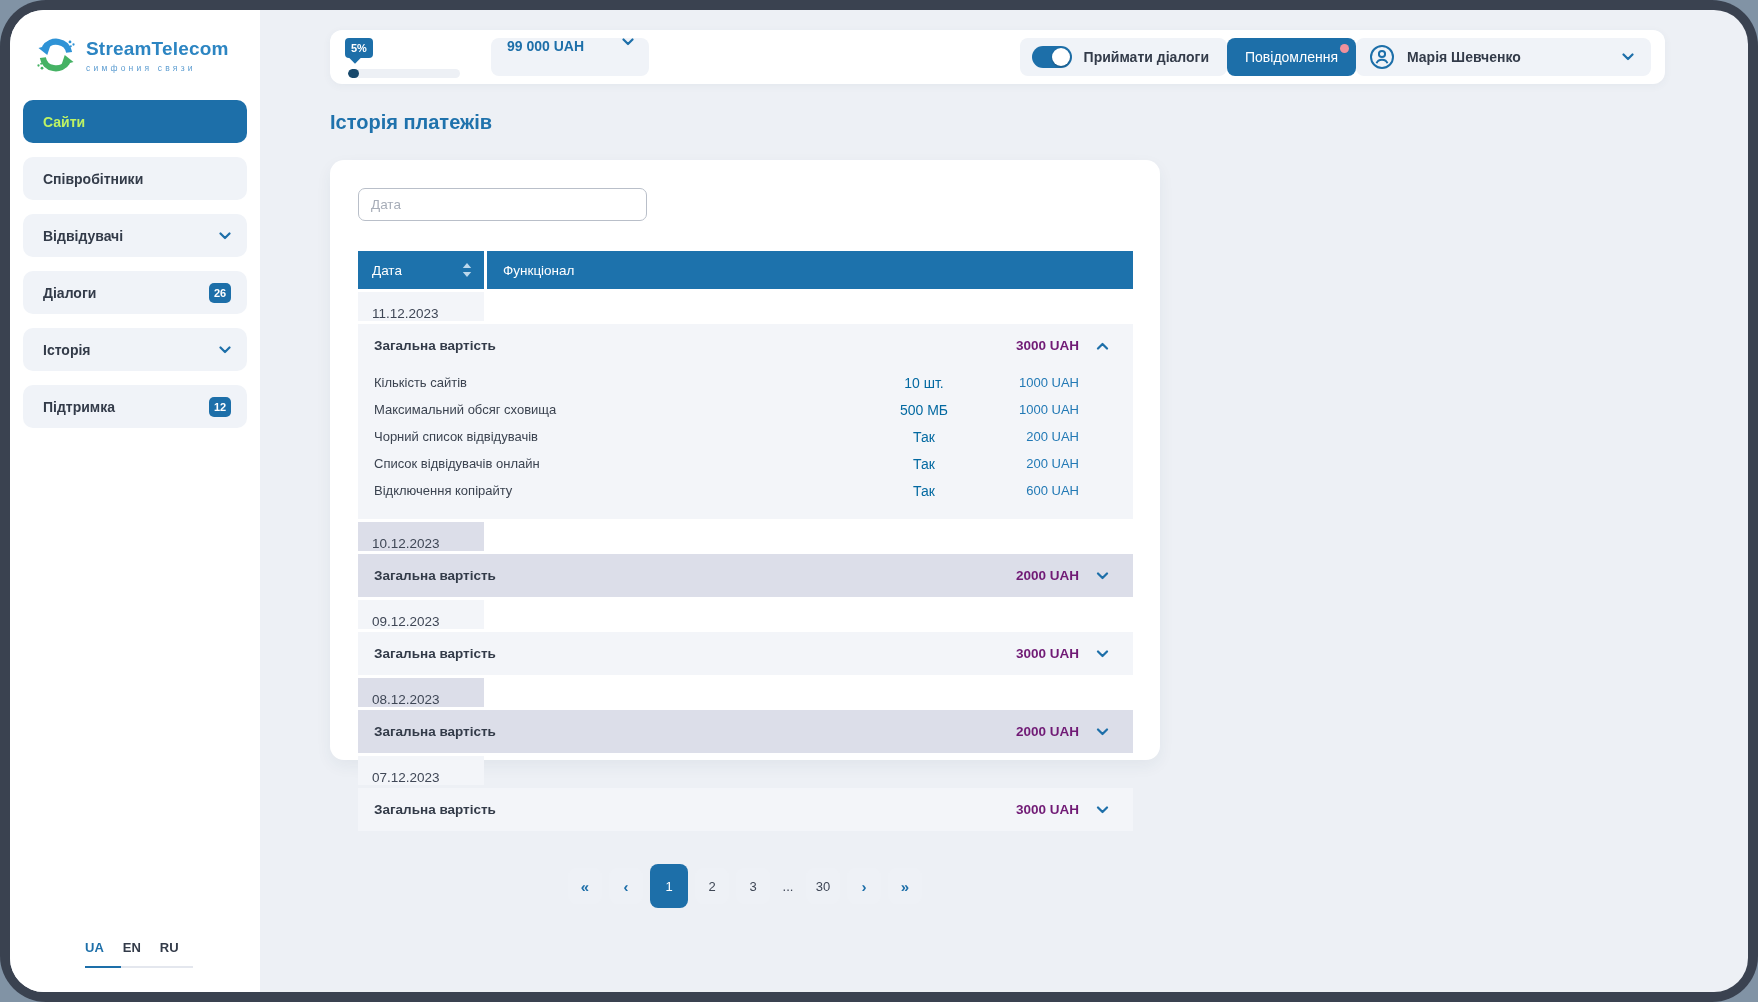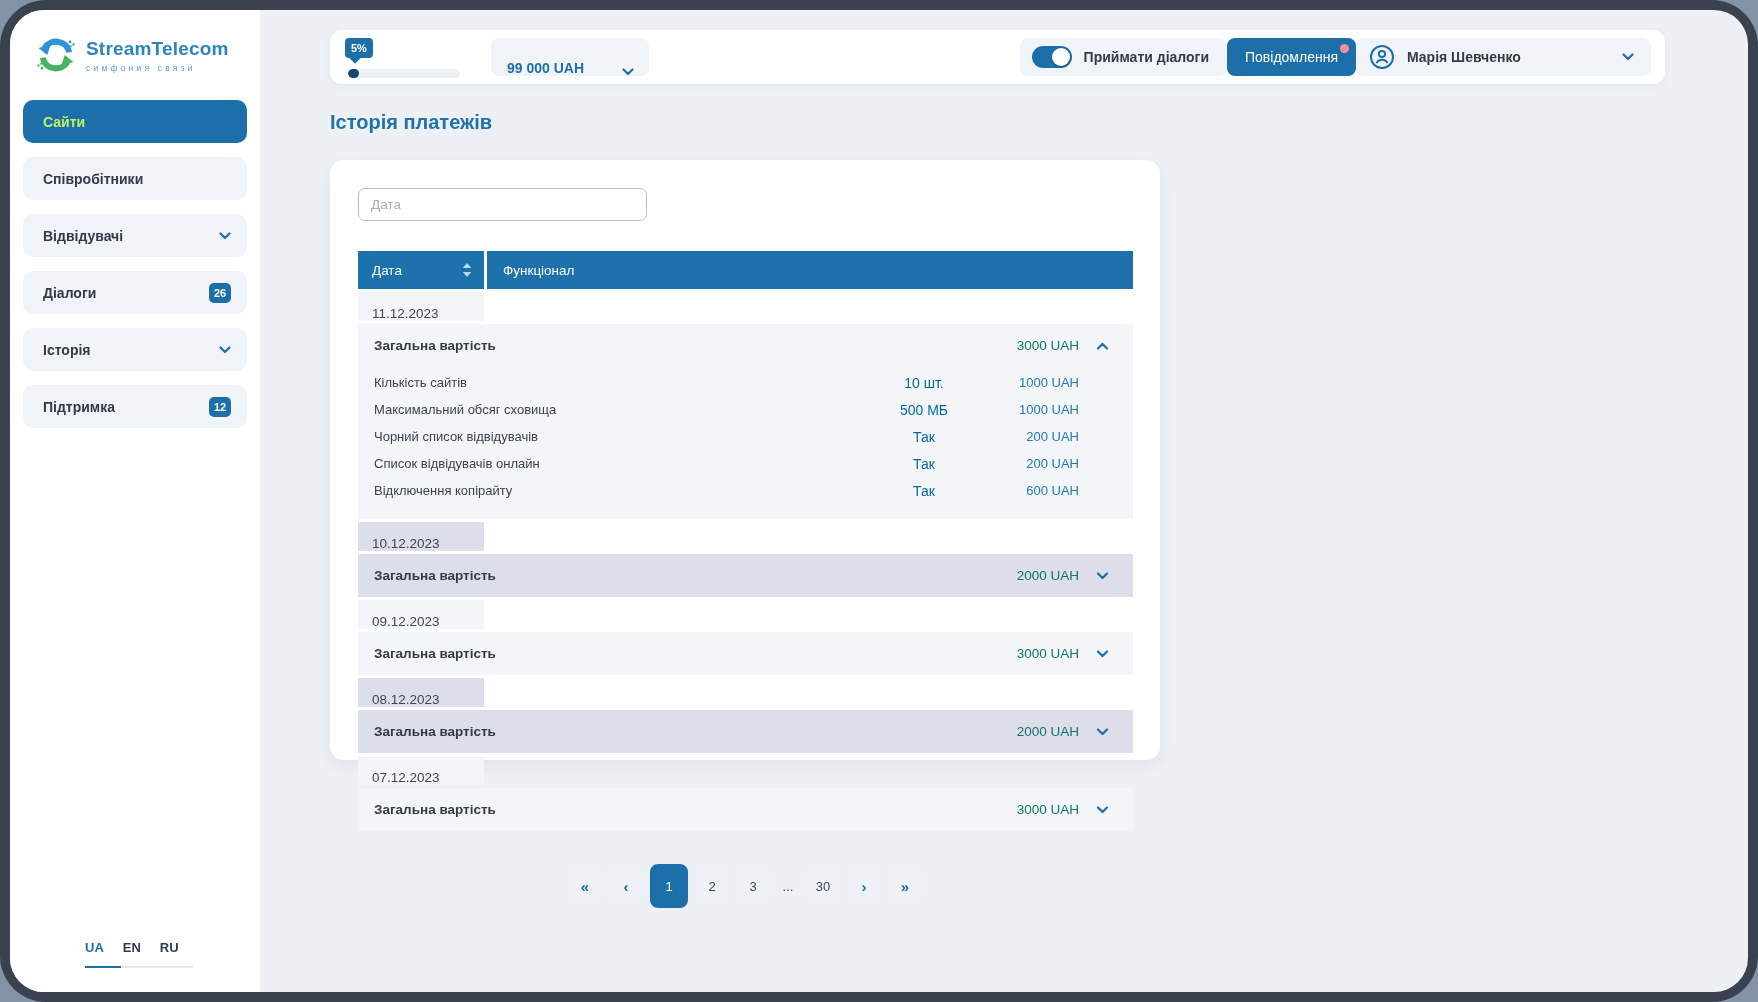--- a/index.html
+++ b/index.html
@@ -26,21 +26,21 @@
   .lang-line .fill { position:absolute; left:0; top:0; width:36px; height:2px; background:#1d6fa9; }
 
   
   .main { flex:1; position:relative; padding:20px 83px 0 70px; }
   .topbar { height:54px; background:#ffffff; border-radius:12px; box-shadow:0 2px 8px rgba(50,70,100,.05); display:flex; align-items:center; position:relative; padding-right:14px; }
   .progress-wrap { position:relative; width:130px; margin-left:15px; height:54px; flex-shrink:0; }
   .pct-badge { position:absolute; left:0; top:8px; background:#1d6fa9; color:#fff; font-size:11px; font-weight:bold; border-radius:4px; padding:4px 6px; }
   .pct-badge:after { content:""; position:absolute; left:6px; bottom:-4px; width:8px; height:8px; background:#1d6fa9; transform:rotate(45deg); }
   .pbar { position:absolute; left:3px; top:39px; width:112px; height:9px; border-radius:5px; background:#edf0f5; overflow:hidden; }
   .pfill { width:11px; height:9px; border-radius:5px; background:#17486b; }
-  .balance { margin-left:16px; width:158px; height:38px; background:#f0f3f8; border:none; border-radius:8px; display:flex; align-items:flex-end; justify-content:space-between; padding:0 15px 0 16px; cursor:pointer; font-family:inherit; }
+  .balance { margin-left:16px; width:158px; height:38px; background:#f0f3f8; border:none; border-radius:8px; display:flex; align-items:flex-start; justify-content:space-between; padding:0 15px 0 16px; cursor:pointer; font-family:inherit; }
   .balance span { font-size:14px; font-weight:bold; color:#1d6fa9; }
   .right-group { margin-left:auto; display:flex; align-items:center; gap:0; }
   .toggle-group { height:38px; background:#f0f3f8; border-radius:8px; display:flex; align-items:center; gap:12px; padding:0 18px 0 12px; }
   .toggle { width:40px; height:22px; border-radius:11px; background:#1d6fa9; position:relative; cursor:pointer; flex-shrink:0; }
   .toggle .knob { position:absolute; right:2px; top:2px; width:18px; height:18px; border-radius:50%; background:#fff; box-shadow:0 1px 2px rgba(0,0,0,.25); }
   .toggle-group label { font-size:14px; font-weight:bold; color:#333b49; }
   .notif-btn { position:relative; height:38px; background:#1d6fa9; color:#fff; border:none; border-radius:8px; font-size:14px; padding:0 18px; cursor:pointer; font-family:inherit; }
   .notif-dot { position:absolute; top:6px; right:7px; width:9px; height:9px; border-radius:50%; background:#f0919c; }
   .user-group { width:295px; height:38px; background:#f0f3f8; border-radius:8px; display:flex; align-items:center; gap:12px; padding:0 17px 0 13px; cursor:pointer; }
   .user-group .uname { font-size:14px; font-weight:bold; color:#333b49; flex:1; }
@@ -57,21 +57,21 @@
   .th { background:#1d72ac; color:#ffffff; font-size:13.5px; display:flex; align-items:center; }
   .th-date { width:126px; padding:0 12px 0 14px; justify-content:space-between; cursor:pointer; }
   .th-func { flex:1; padding:0 16px; }
   .trow { display:flex; gap:3px; margin-top:3px;flex-direction:column; }
   .td-date { width:126px; padding:14px 8px 0 14px; font-size:13.5px; color:#3f4756; }
   .td-func { flex:1; display:flex; flex-direction:column; }
   .bg-light { background:#f3f5f9; }
   .bg-stripe { background:#dcdee9; }
   .main-line { height:43px; display:flex; align-items:center; padding:0 8px 0 16px; cursor:pointer; }
   .tlabel { flex:1; font-size:13.5px; font-weight:bold; color:#333b49; }
-  .tval { width:100px; text-align:right; font-size:13.5px; font-weight:normal; color:#0f766e; }
+  .tval { width:100px; text-align:right; font-size:13.5px; font-weight:bold; color:#701a75; }
   .chev-cell { width:46px; display:flex; justify-content:center; align-items:center; }
   .details { padding:2px 8px 15px 16px; }
   .dline { height:27px; display:flex; align-items:center; }
   .dname { flex:1; font-size:13px; color:#3b4350; }
   .dval { width:110px; text-align:center; font-size:14px; color:#0369a1; }
   .dprice { width:100px; text-align:right; font-size:13px; color:#2279b5; }
   .dspace { width:46px; }
 
   .pagination { margin-top:33px; display:flex; align-items:center; justify-content:center; gap:7px; }
   .pg-btn { min-width:34px; height:36px; border-radius:8px; background:#eef1f6; border:none; display:flex; align-items:center; justify-content:center; font-size:13px; color:#3f4756; cursor:pointer; font-family:inherit; }

